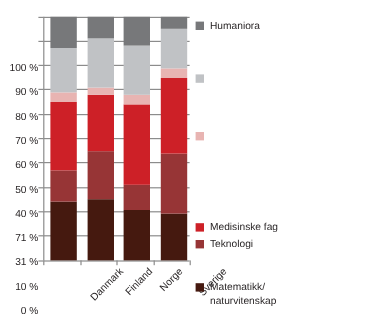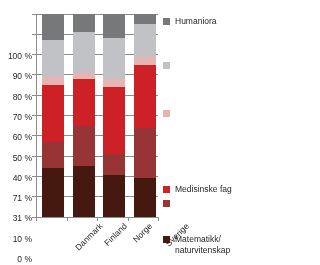--- a/index.html
+++ b/index.html
@@ -185,20 +185,21 @@
       </div>
       <div class="legend-item" style="top: 100px;">
         <span class="legend-swatch" style="background: rgb(232, 180, 178);"></span>
       </div>
       <div class="legend-item" style="top: 160px; margin-top: 16px;">
         <span class="legend-swatch" style="background: rgb(205, 32, 39);"></span>
         <span class="legend-text">Medisinske fag</span>
       </div>
       <div class="legend-item" style="top: 190px;">
         <span class="legend-swatch" style="background: rgb(151, 53, 54);"></span>
+        <span class="legend-text">Teknologi</span>
       </div>
       <div class="legend-item" style="top: 226px;">
         <span class="legend-swatch" style="background: rgb(69, 25, 15);"></span>
         <span class="legend-text">Matematikk/
 naturvitenskap</span>
       </div>
     </div>
 
 </div>
 

